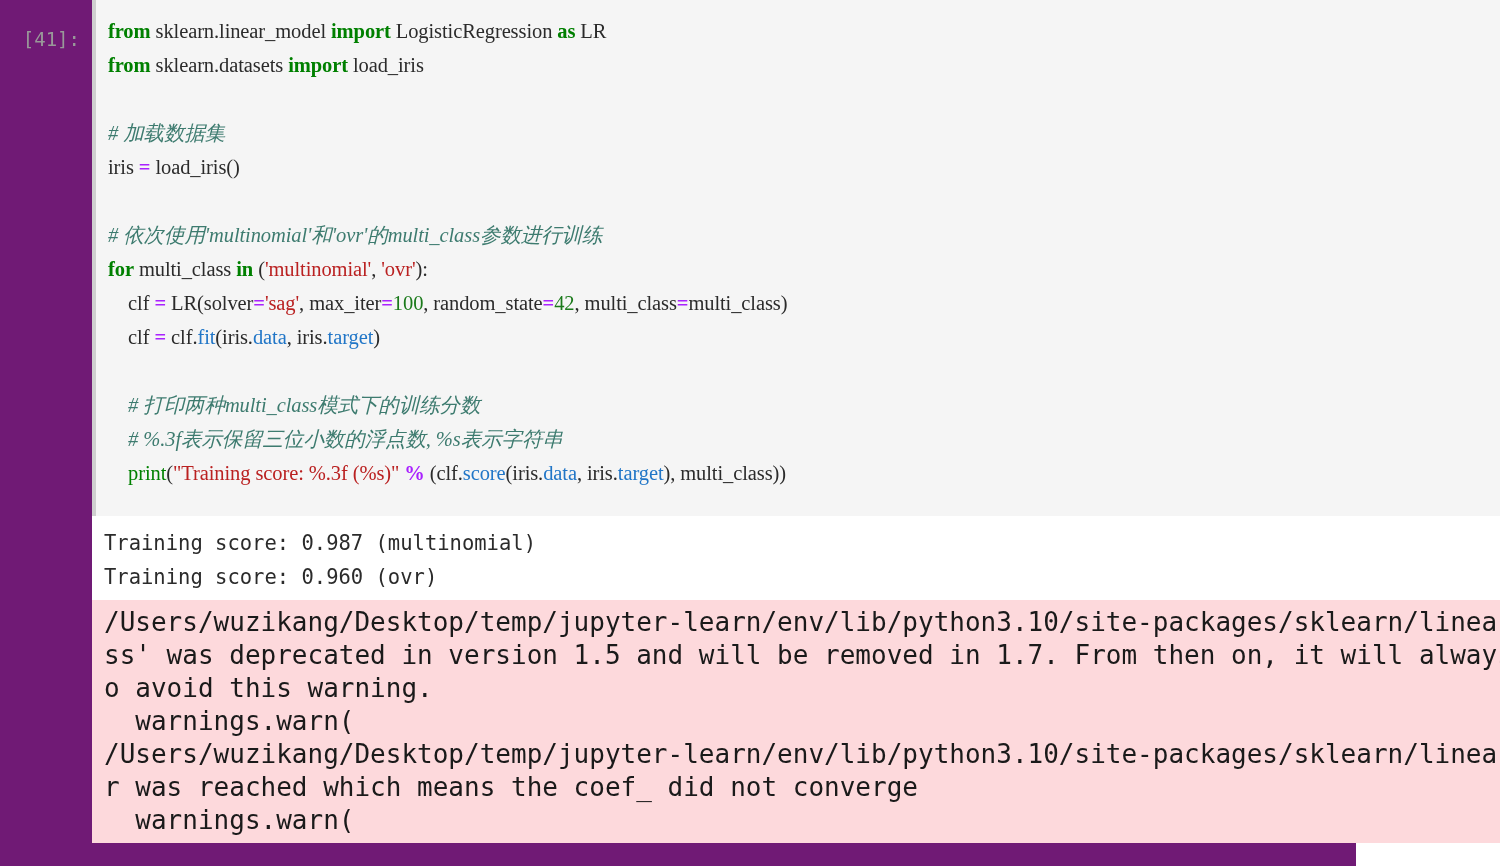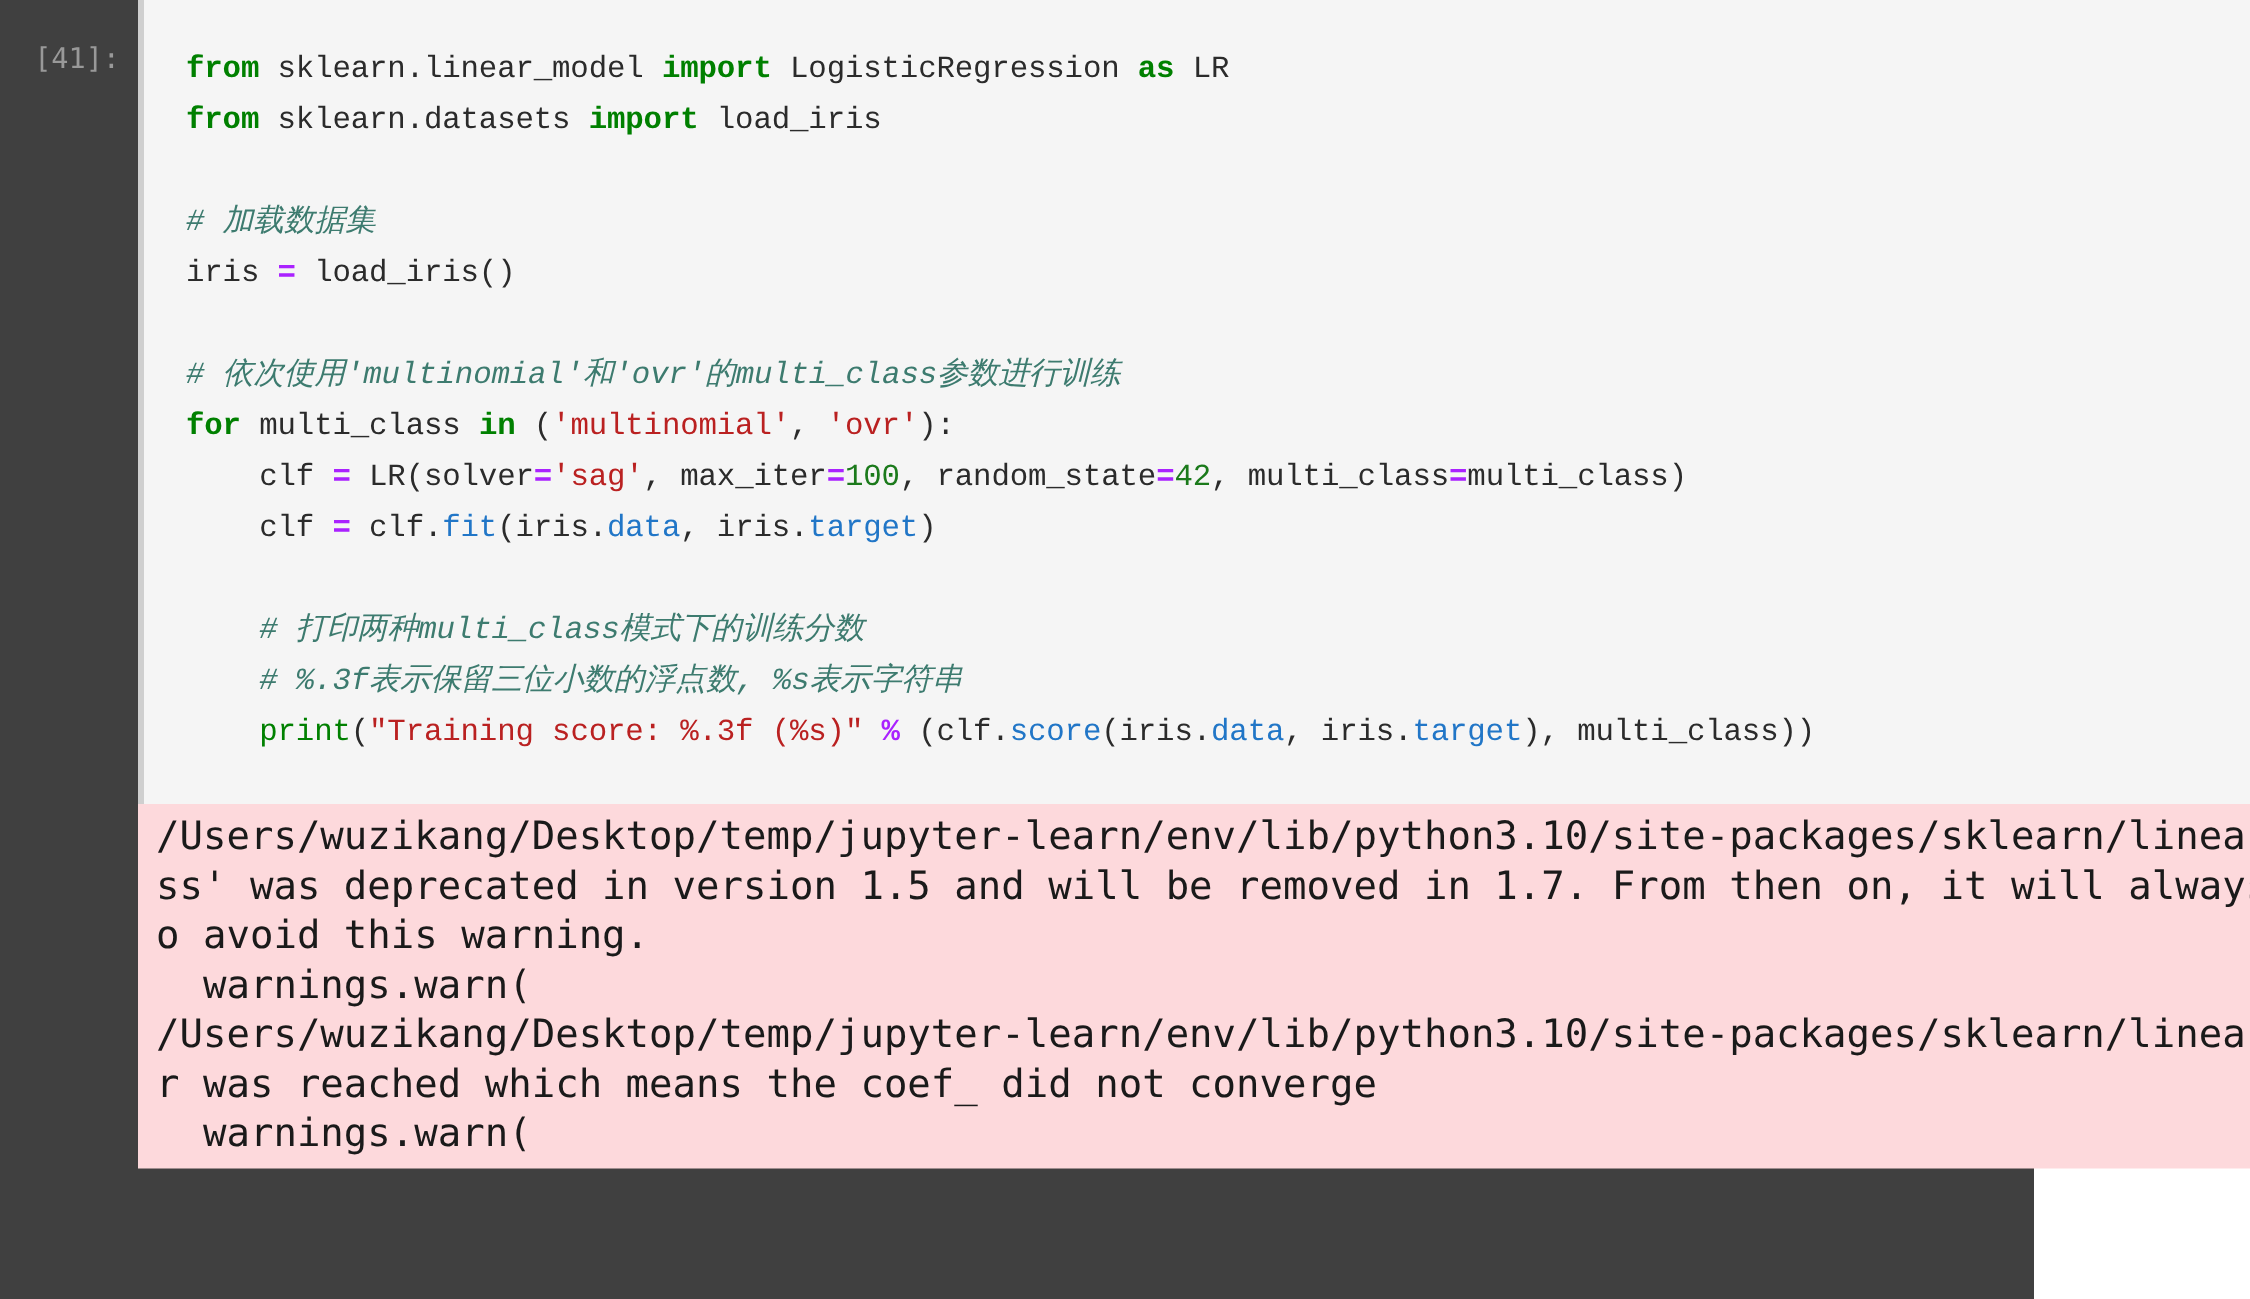--- a/index.html
+++ b/index.html
@@ -11,21 +11,21 @@
     width: 1500px;
     height: 866px;
     overflow: hidden;
     font-family: "DejaVu Sans Mono", monospace;
   }
 
   .notebook {
     position: relative;
     width: 1356px;
     height: 866px;
-    background: #404040;
+    background: #701a75;
   }
 
   
   .cell {
     display: flex;
     align-items: flex-start;
     width: 1500px;
   }
   .prompt {
     width: 92px;
@@ -42,22 +42,22 @@
   }
   .input-area {
     flex: 1;
     background: #f5f5f5;
     border-left: 4px solid #cfcfcf;
     box-sizing: border-box;
     padding: 14px 0 14px 12px;
     min-height: 516px;
   }
   pre.code {
-    margin: 16px;
-    font-family: Liberation Mono, monospace;
+    margin: 0;
+    font-family: Liberation Serif, serif;
     font-size: 20.5px;
     line-height: 34px;
     color: #2b2b2b;
     white-space: pre;
     letter-spacing: -0.1px;
   }
 
   
   .kw   { color: #008000; font-weight: bold; }   
   .bif  { color: #008000; }                      
@@ -129,20 +129,22 @@
 <span class="pl">    clf </span><span class="op">=</span><span class="pl"> LR(solver</span><span class="op">=</span><span class="str">'sag'</span><span class="pl">, max_iter</span><span class="op">=</span><span class="num">100</span><span class="pl">, random_state</span><span class="op">=</span><span class="num">42</span><span class="pl">, multi_class</span><span class="op">=</span><span class="pl">multi_class)</span>
 <span class="pl">    clf </span><span class="op">=</span><span class="pl"> clf.</span><span class="attr">fit</span><span class="pl">(iris.</span><span class="attr">data</span><span class="pl">, iris.</span><span class="attr">target</span><span class="pl">)</span>
 
 <span class="cmt">    # 打印两种multi_class模式下的训练分数</span>
 <span class="cmt">    # %.3f表示保留三位小数的浮点数, %s表示字符串</span>
 <span class="pl">    </span><span class="bif">print</span><span class="pl">(</span><span class="str">"Training score: %.3f (%s)"</span><span class="pl"> </span><span class="op">%</span><span class="pl"> (clf.</span><span class="attr">score</span><span class="pl">(iris.</span><span class="attr">data</span><span class="pl">, iris.</span><span class="attr">target</span><span class="pl">), multi_class))</span></pre>
     </div>
   </div>
 
   <div class="output-area">
+    <pre class="stdout" id="stdout-block">Training score: 0.987 (multinomial)
+Training score: 0.960 (ovr)</pre>
     <pre class="stderr" id="stderr-block">/Users/wuzikang/Desktop/temp/jupyter-learn/env/lib/python3.10/site-packages/sklearn/linear_mo
 ss' was deprecated in version 1.5 and will be removed in 1.7. From then on, it will always us
 o avoid this warning.
   warnings.warn(
 /Users/wuzikang/Desktop/temp/jupyter-learn/env/lib/python3.10/site-packages/sklearn/linear_mo
 r was reached which means the coef_ did not converge
   warnings.warn(</pre>
   </div>
 
 

